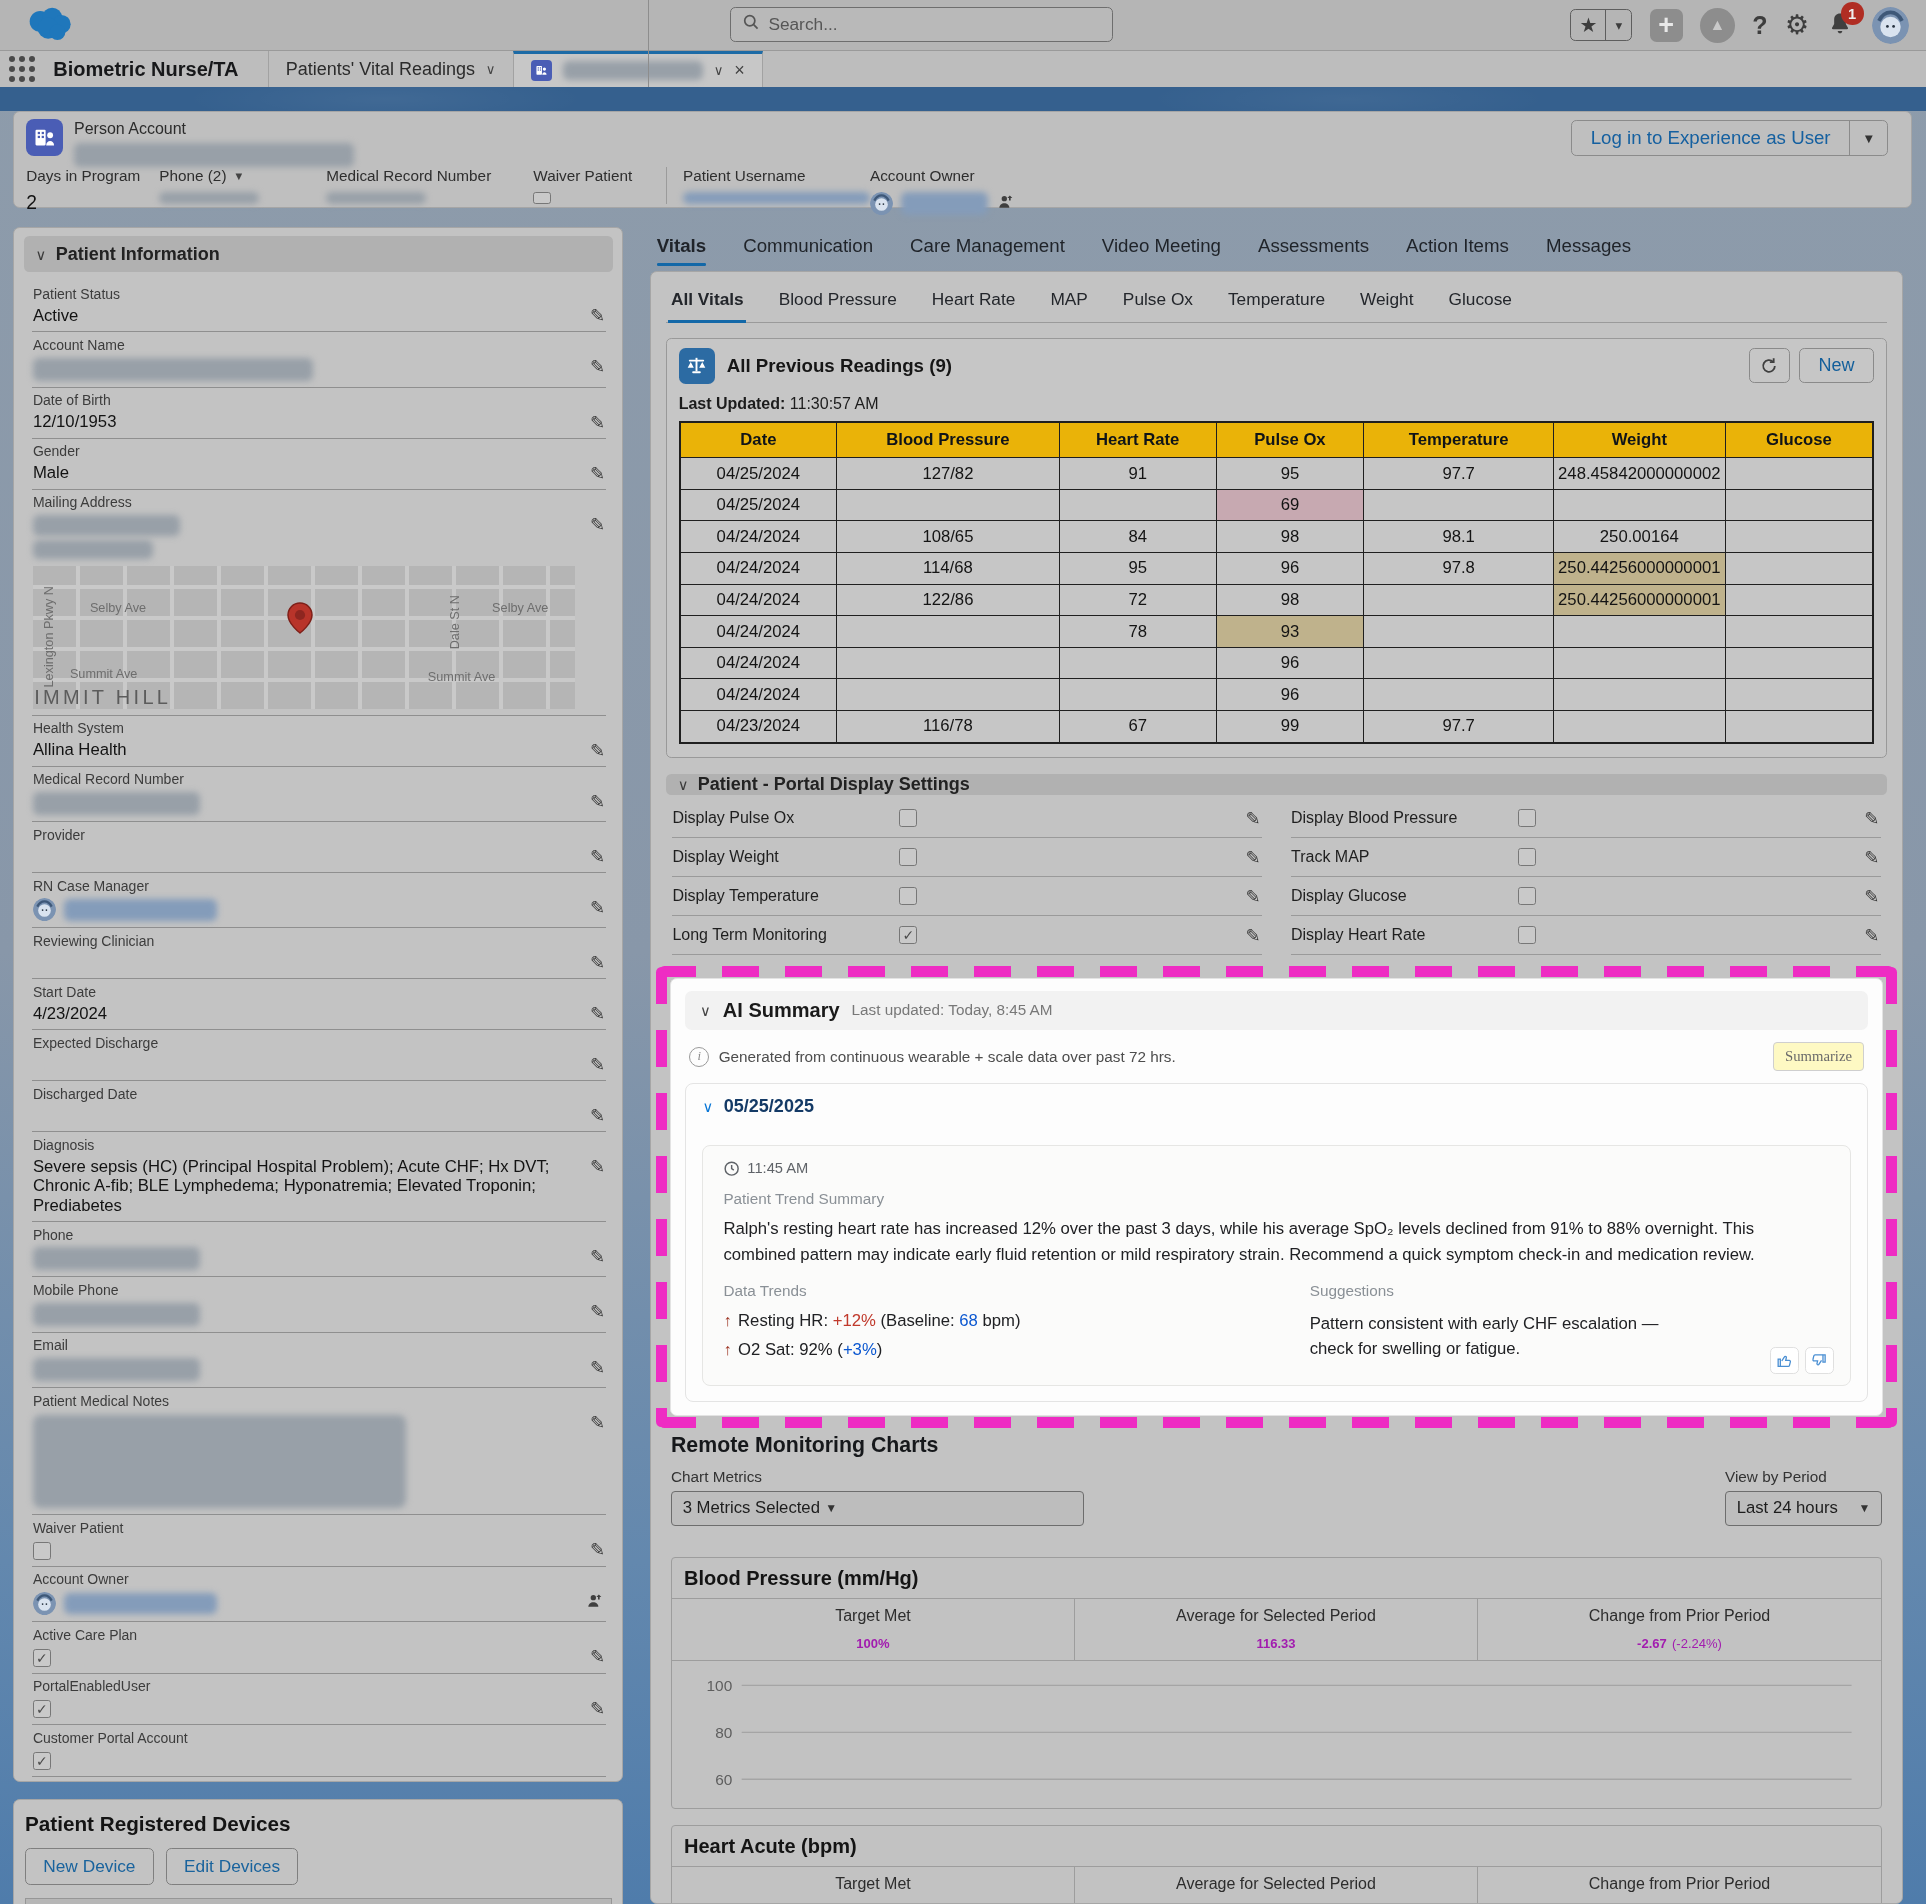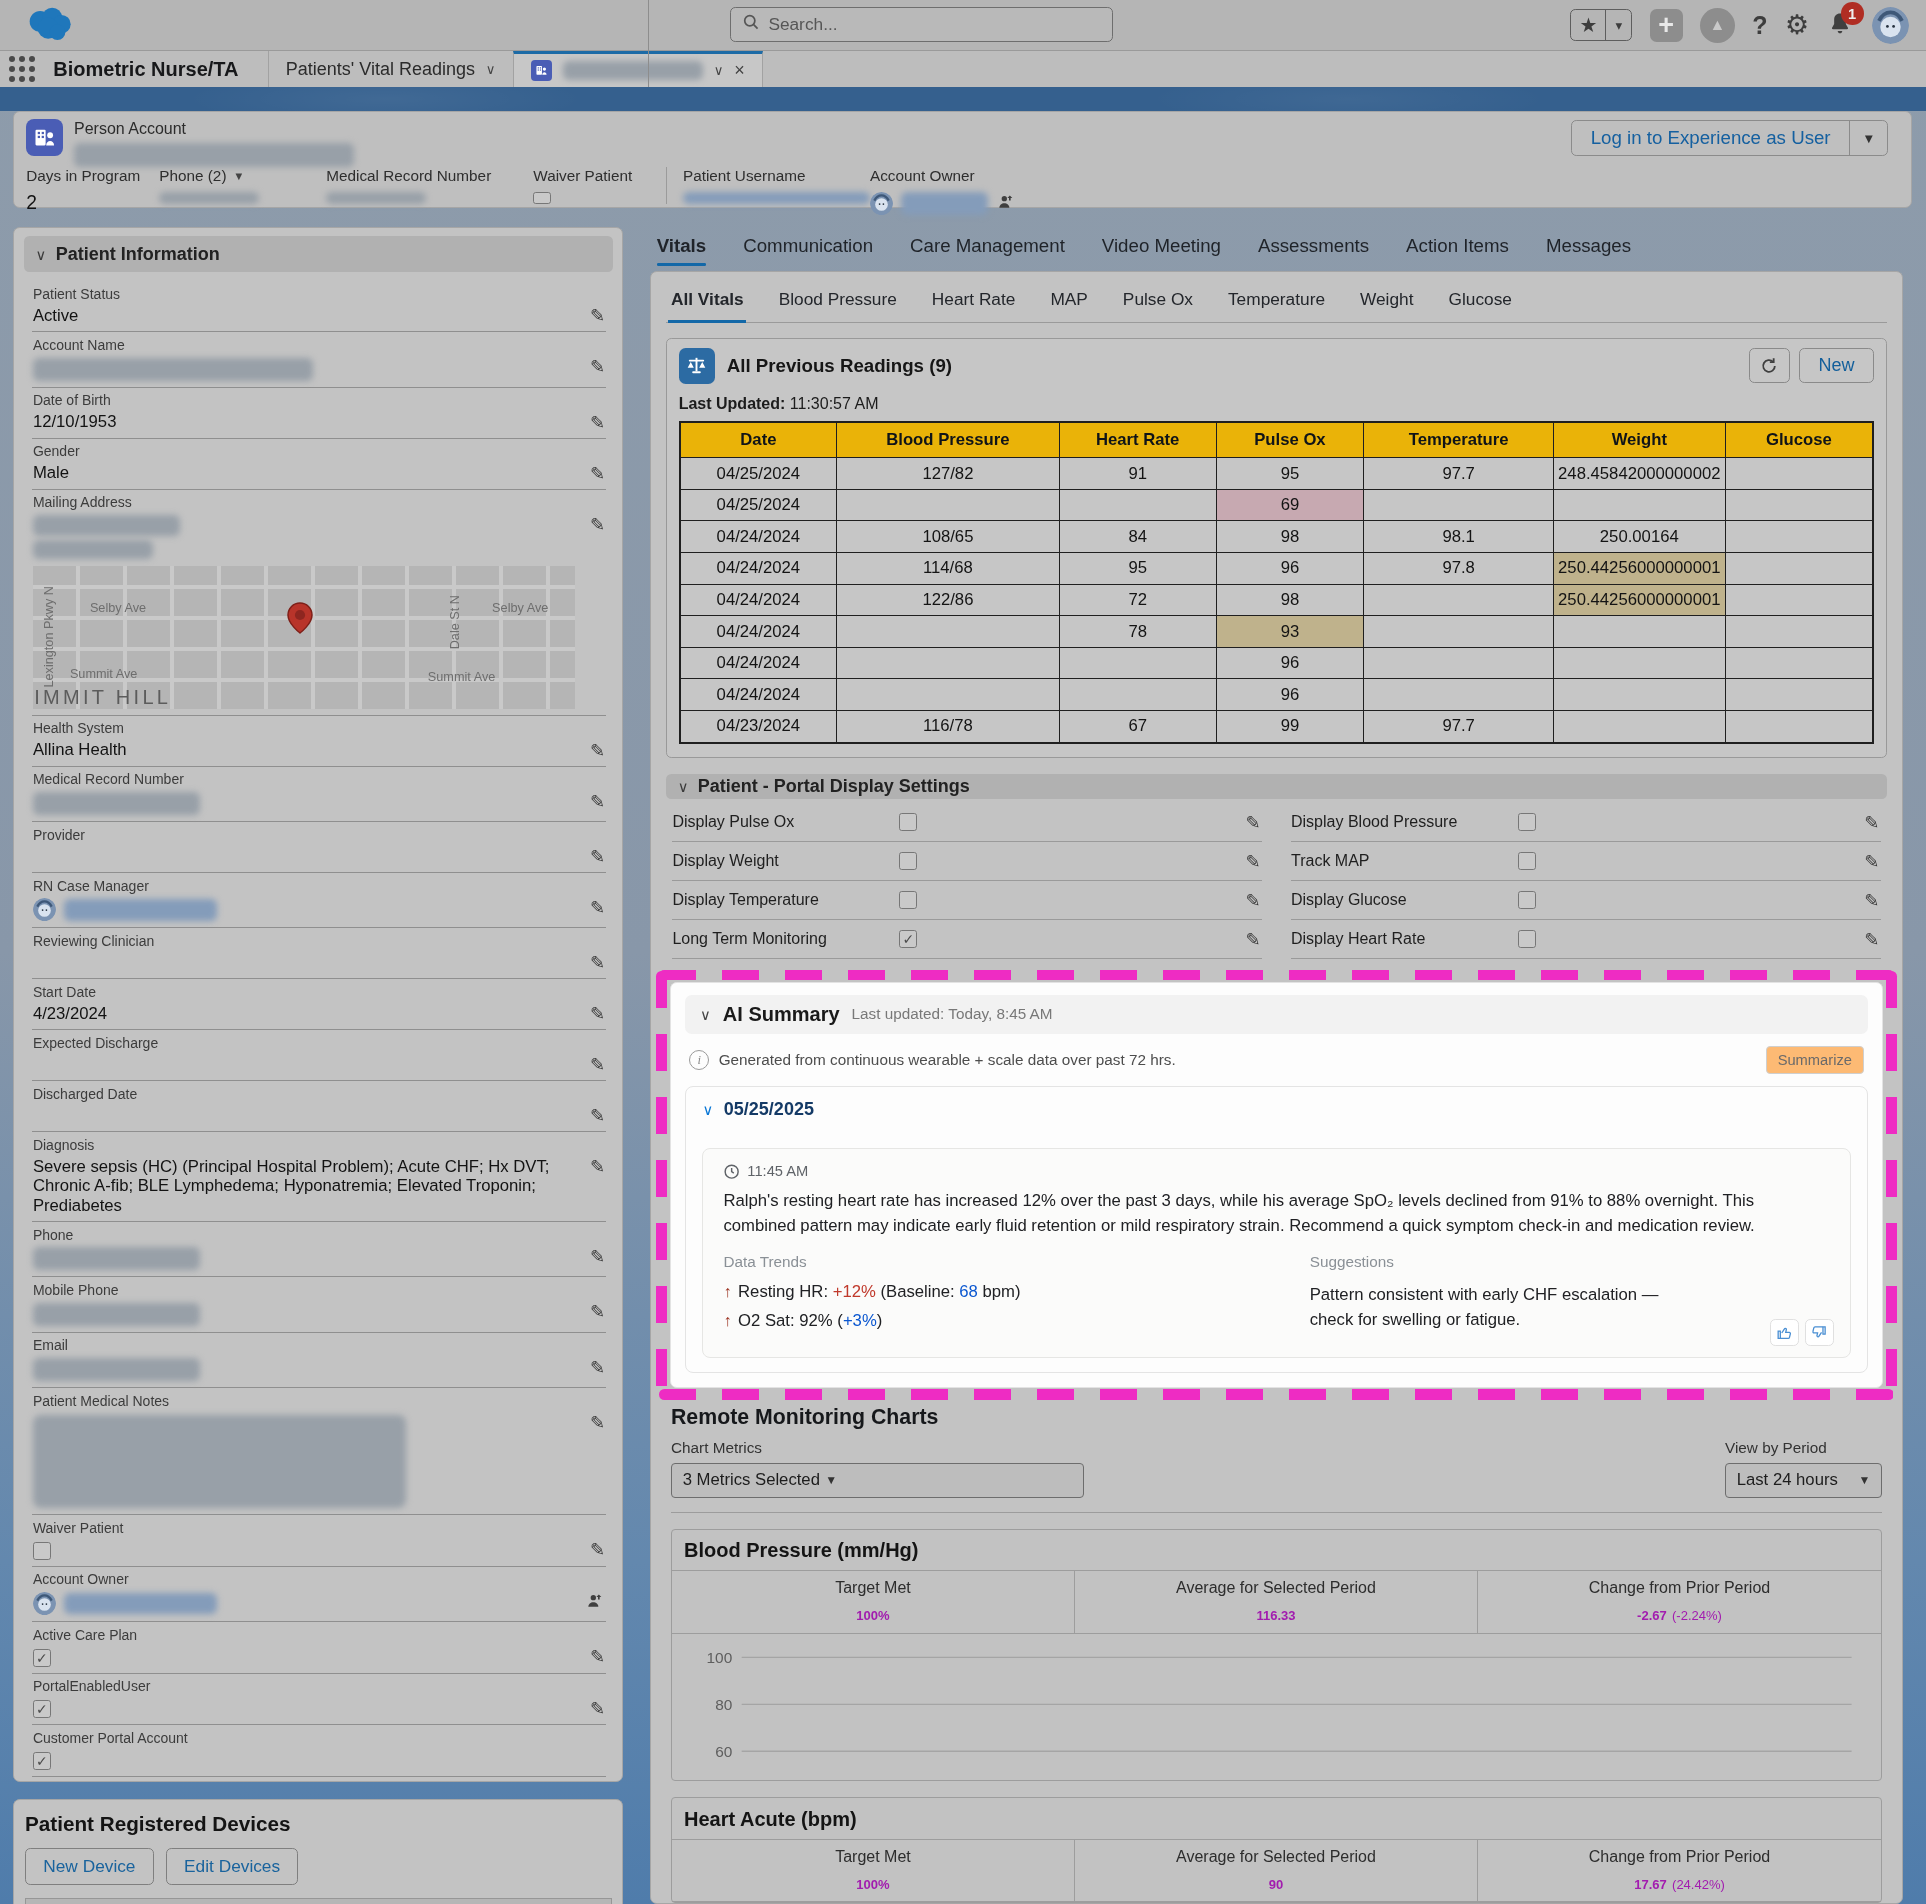--- a/index.html
+++ b/index.html
@@ -115,21 +115,21 @@
   .dash-v{position:absolute;top:-10.7px;bottom:-10.7px;width:10.7px;border-radius:5.3px;
      background:repeating-linear-gradient(180deg,var(--mag) 0 37px,transparent 37px 63px);z-index:5}
   .dash-top{top:-12px}.dash-bottom{bottom:-12px}.dash-left{left:-13.3px}.dash-right{right:-13.3px}
   .ai-panel{background:#fdfdfd;border:0.7px solid #e3e3e3;border-radius:6.7px;padding:12px 14.7px 13.3px}
   .ai-strip{background:#f2f2f2;border-radius:6.7px;height:39px;display:flex;align-items:center;gap:12px;padding:0 14.7px}
   .ai-strip .chev{color:#454545}
   .ai-title{font-size:20px;font-weight:bold;color:#1a1a1a}
   .ai-upd{font-size:15.3px;color:#787878}
   .ai-info{display:flex;align-items:center;gap:9.3px;margin:12px 4px 2.7px;font-size:15.3px;color:#4d4d4d}
   .iico{width:20px;height:20px;border:1.3px solid #9a9a9a;border-radius:50%;color:#8a8a8a;font-size:12.7px;display:flex;align-items:center;justify-content:center;font-style:italic;font-family:"Liberation Serif",serif}
-  .sum-btn{margin-left:auto;border:0.7px solid #cfcfcf;background:#fdba74;border-radius:4px;font-size:14.7px;color:#6a6a6a;padding:5.3px 10.7px;font-family:Liberation Sans, sans-serif}
+  .sum-btn{margin-left:auto;border:0.7px solid #cfcfcf;background:#fef9c3;border-radius:4px;font-size:14.7px;color:#6a6a6a;padding:5.3px 10.7px;font-family:Liberation Serif, serif}
   .ai-group{border:0.7px solid #e4e4e4;border-radius:8px;margin-top:12px;padding:12px 16px 14.7px}
   .ai-date{display:flex;align-items:center;gap:10.7px;font-size:18px;font-weight:bold;color:#143a66}
   .bluechev{color:#0a77d6;font-size:14.7px;font-weight:normal}
   .ai-entry{border:0.7px solid #e6e6e4;background:#fbfbfa;border-radius:8px;margin-top:28px;padding:13.3px 20px 16px;position:relative}
   .entry-time{display:flex;align-items:center;gap:6.7px;color:#5f6368;font-size:14.7px}
   .trend-label{color:#8a9096;font-size:15.3px;margin-top:13.3px}
   .trend-body{font-size:16.7px;color:#202124;line-height:1.52;margin-top:8px;max-width:1153px}
   .cols{display:grid;grid-template-columns:53% 47%;margin-top:14.7px}
   .col-label{color:#8a9096;font-size:15.3px;margin-bottom:10.7px}
   .trend-item{font-size:16.7px;color:#202124;margin-bottom:9.3px;display:flex;gap:6.7px;align-items:baseline}
@@ -725,20 +725,21 @@
             <span>05/25/2025</span>
           </div>
           <div class="ai-entry">
             <div class="entry-time">
               <svg width="17.3" height="17.3" viewBox="0 0 24 24" fill="none" stroke="#5f6368" stroke-width="2">
                   <circle cx="12" cy="12" r="9"></circle>
                   <path d="M12 7v5l3 2"></path>
                 </svg>
               <span>11:45 AM</span>
             </div>
+            <div class="trend-label">Patient Trend Summary</div>
             <div class="trend-body">Ralph's resting heart rate has increased 12% over the past 3 days, while his average SpO₂ levels declined from 91% to 88% overnight. This combined pattern may indicate early fluid retention or mild respiratory strain. Recommend a quick symptom check-in and medication review.</div>
             <div class="cols">
               <div>
                 <div class="col-label">Data Trends</div>
                 <div id="trend-list">
                     <div class="trend-item">
                       <span class="tarrow">↑</span>
                       <span><span>Resting HR: </span><span style="color: rgb(192, 57, 43);">+12%</span><span> (Baseline: </span><span style="color: rgb(11, 87, 208);">68</span><span> bpm)</span></span>
                     </div>
                     <div class="trend-item">

